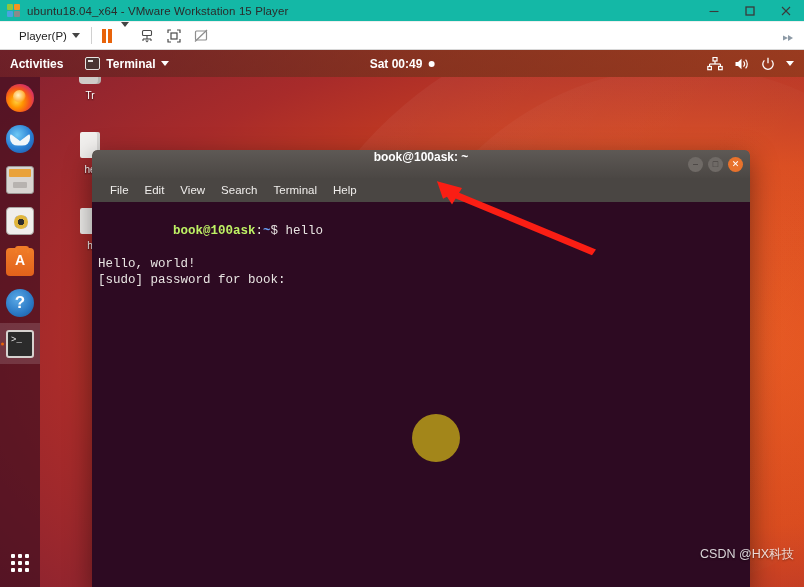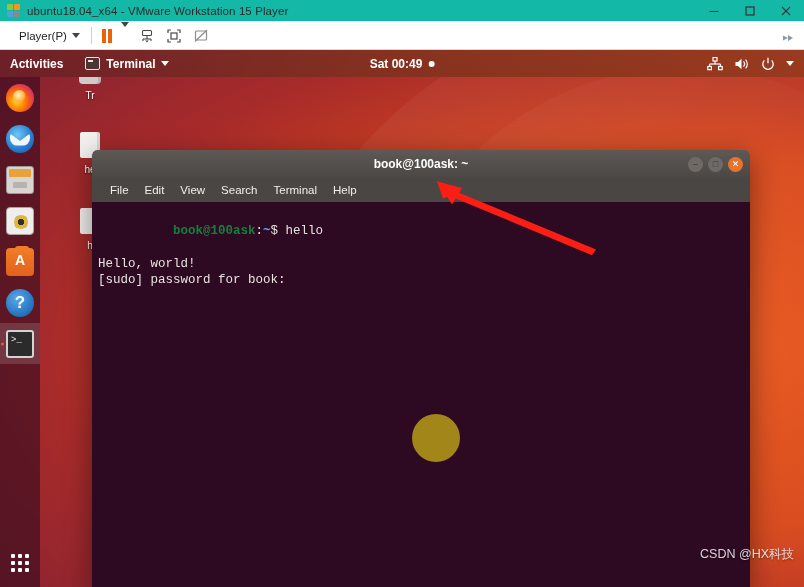--- a/index.html
+++ b/index.html
@@ -261,21 +261,21 @@
     position: absolute; left: 92px; top: 100px; width: 658px; height: 440px;
     z-index: 20;
     box-shadow: 0 8px 28px rgba(0,0,0,0.45);
     display: flex; flex-direction: column;
     border-radius: 5px 5px 0 0;
     overflow: hidden;
   }
   #terminal-titlebar {
     height: 28px; flex: 0 0 28px;
     background: linear-gradient(180deg, #5e5955 0%, #4b4744 100%);
-    display: flex; align-items: center; justify-content: center;
+    display: flex; align-items: flex-start; justify-content: center;
     position: relative;
     border-radius: 5px 5px 0 0;
   }
   #terminal-title-text {
     color: #ffffff; font-size: 12px; font-weight: bold;
     font-family: "Liberation Sans", sans-serif;
   }
   #terminal-window-buttons {
     position: absolute; right: 7px; top: 0; height: 28px;
     display: flex; align-items: center; gap: 5px;
@@ -301,21 +301,21 @@
   }
   #terminal-body {
     flex: 1 1 auto; background: #2d0a22;
     padding: 4px 6px 0 6px;
     font-family: "Liberation Mono", monospace;
     font-size: 12.5px; line-height: 16.5px;
     color: #e8e4e2;
     position: relative; overflow: hidden;
   }
   .tline { white-space: pre; }
-  .c-green { color: #15803d; font-weight: bold; margin-top: 12px; }
+  .c-green { color: #bef264; font-weight: bold; margin-top: 12px; }
   .c-blue  { color: #6a9ef5; font-weight: bold; }
   .c-white { color: #e8e4e2; }
   #cursor-blob {
     position: absolute; left: 320px; top: 212px;
     width: 48px; height: 48px; border-radius: 50%;
     background: #a3861a;
   }
   
   #red-arrow-annotation {
     position: absolute; left: 0; top: 0; width: 100%; height: 100%;

